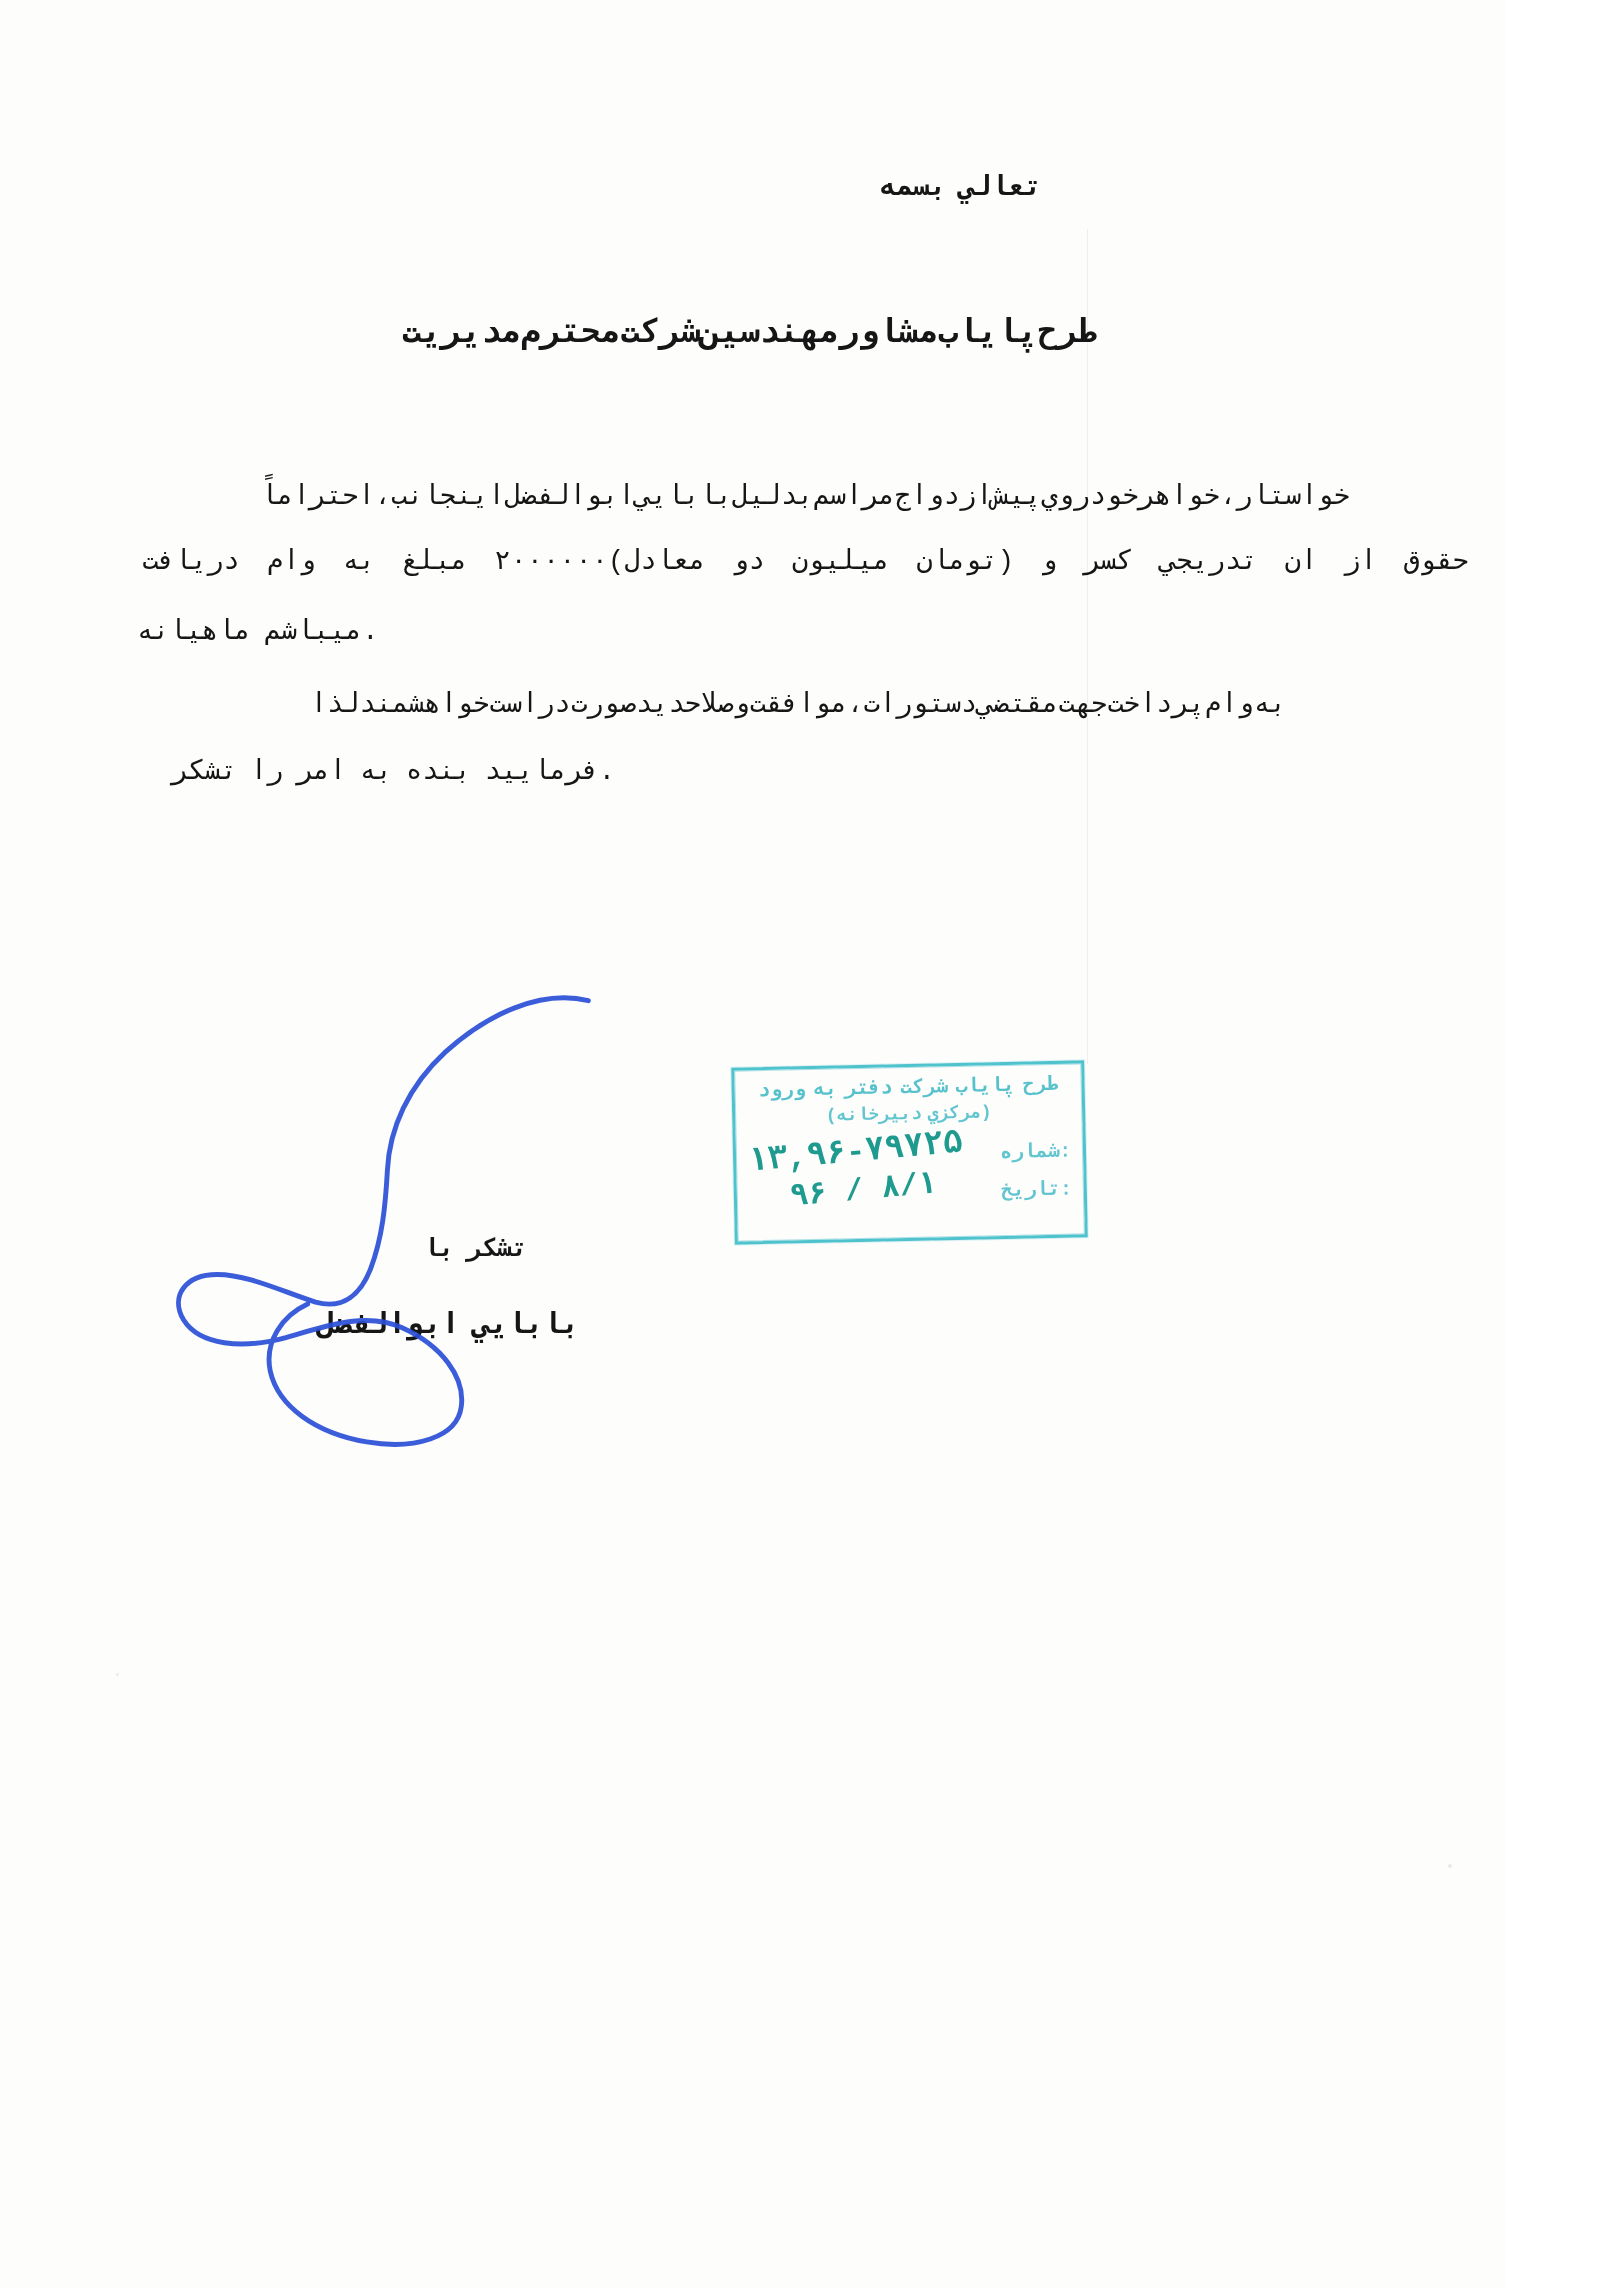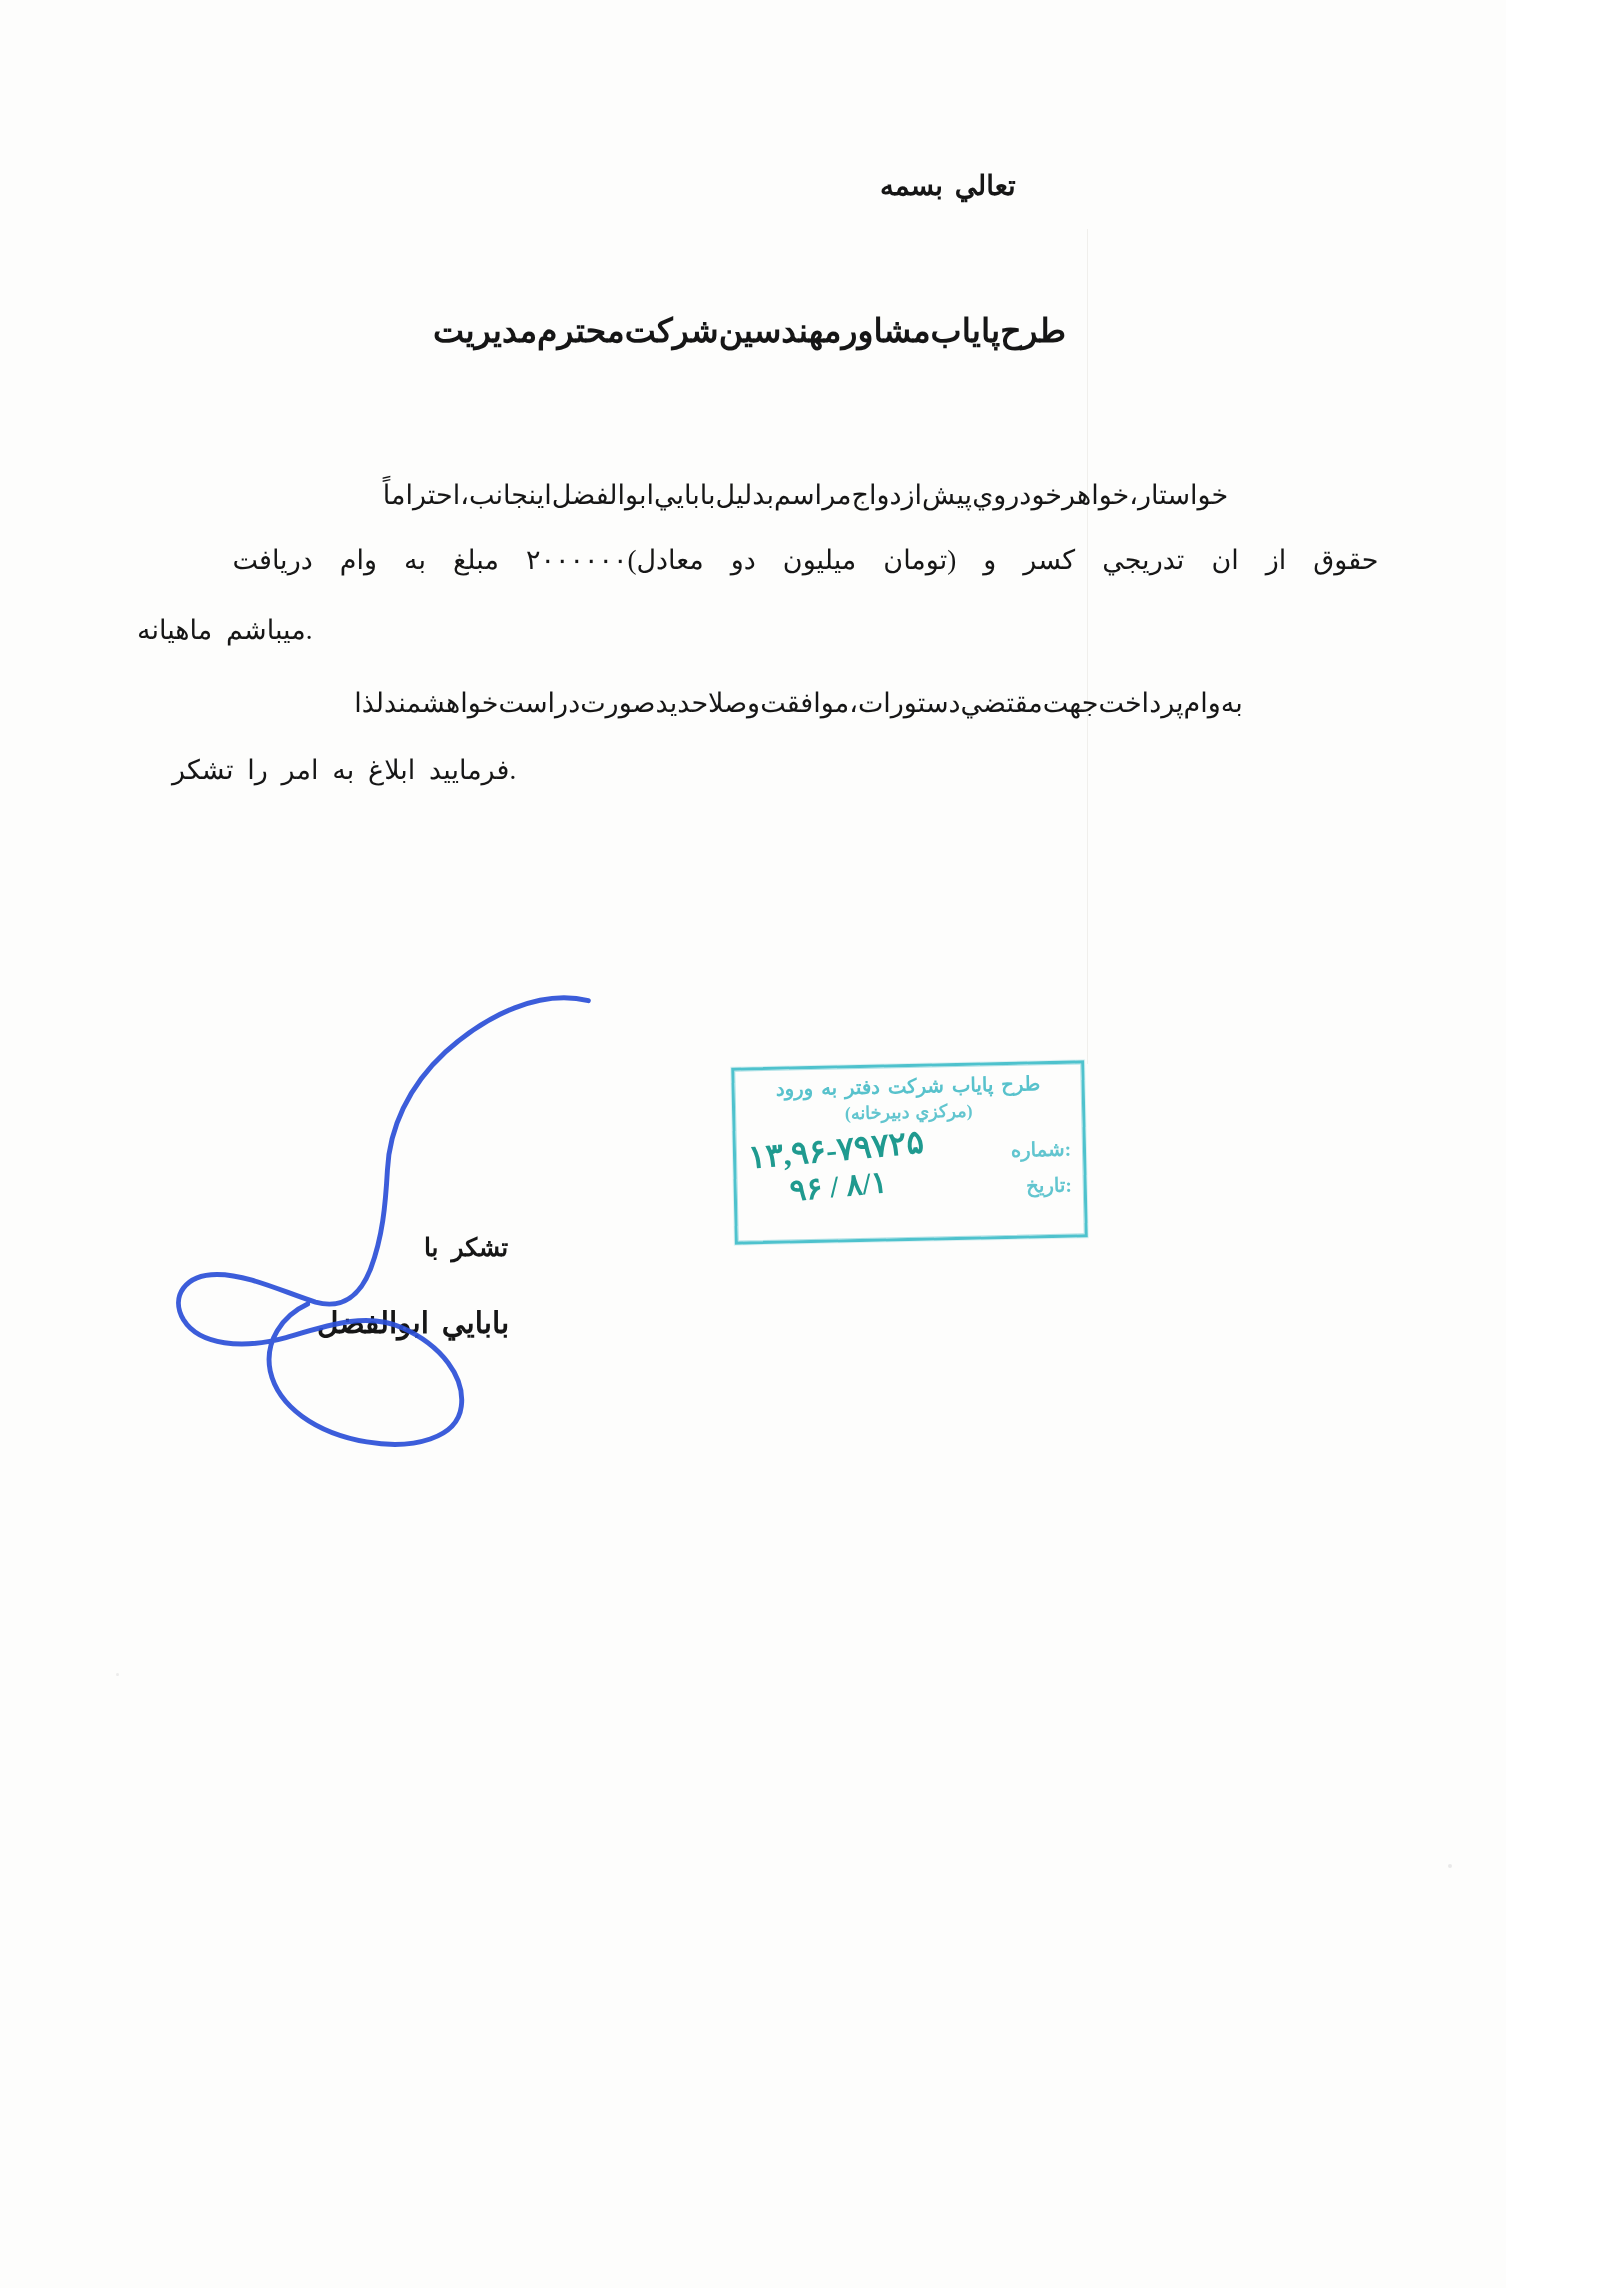--- a/index.html
+++ b/index.html
@@ -1,21 +1,21 @@
 <!DOCTYPE html>
 <html lang="fa"><head>
 <meta charset="utf-8">
 <style>
   html,body{margin:0;padding:0;background:#ffffff;}
   #page{
     position:relative;
     width:1506px;height:2288px;
     background:#fdfdfc;
     overflow:hidden;
-    font-family:Liberation Serif, serif;
+    font-family:Liberation Mono, monospace;
     color:#161616;
   }
   
   .line{
     position:absolute;
     display:flex;
     direction:ltr;
     white-space:nowrap;
     align-items:baseline;
   }
@@ -139,21 +139,21 @@
       <span>جهت</span>
       <span>پرداخت</span>
       <span>وام</span>
       <span>به</span>
     </div>
   <div class="line body-line p2l2 gap14">
       <span>تشكر</span>
       <span>را</span>
       <span>امر</span>
       <span>به</span>
-      <span>ابلاغ</span>
+      <span>بنده</span>
       <span>فرماييد.</span>
     </div>
 
   <div class="line thanks">
       <span>با</span>
       <span>تشكر</span>
     </div>
   <div class="line signame">
       <span>ابوالفضل</span>
       <span>بابايي</span>

